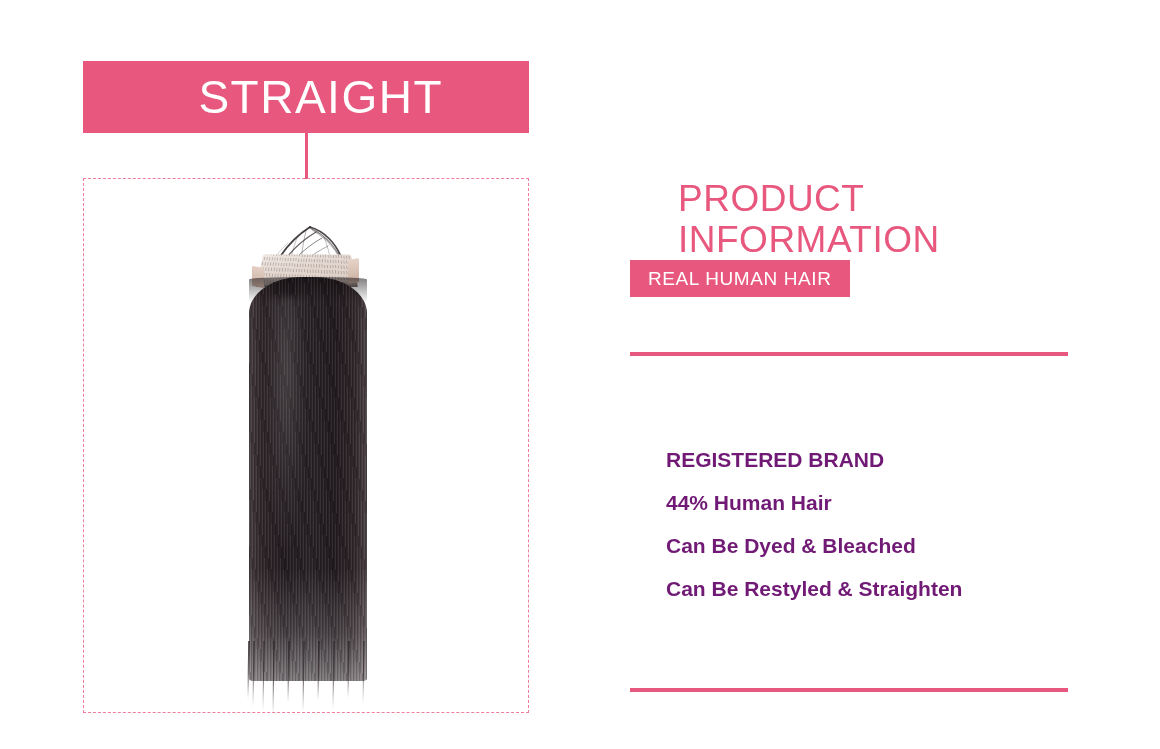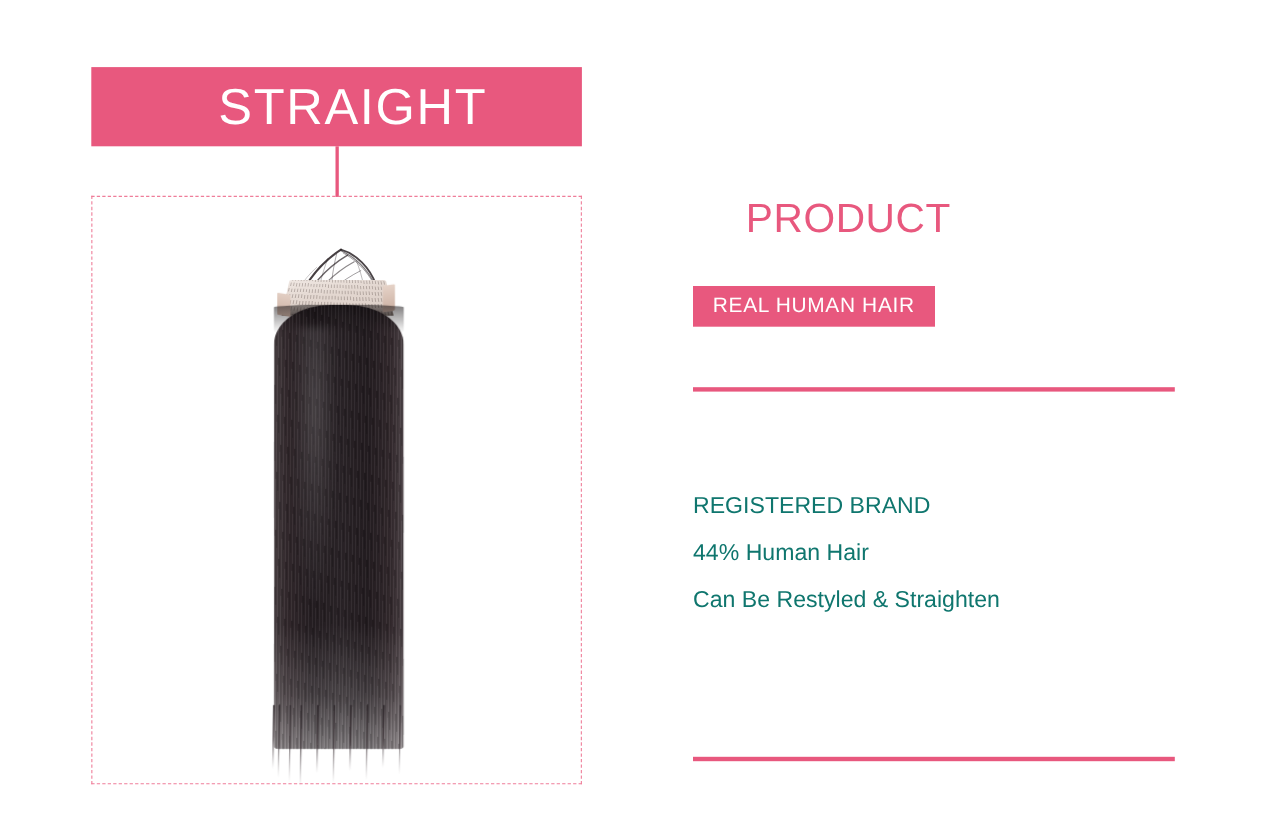--- a/index.html
+++ b/index.html
@@ -264,25 +264,26 @@
 
   .feature-list {
     position: absolute;
     left: 0;
     top: 438px;
     margin: 0;
     padding: 0;
     list-style: none;
   }
   .feature-item {
-    color: #0f766e;
+    color: #701a75;
     font-size: 21px;
     line-height: 43px;
-    font-weight: 400;
+    font-weight: 700;
     white-space: nowrap;
+    margin-left: 36px;
   }
 </style>
 </head>
 <body>
 
 <div class="page">
 
   <div class="showcase">
 
     <div class="style-banner">
@@ -362,31 +363,33 @@
         </svg>
 
       </div>
     </div>
   </div>
 
   <div class="info">
 
     <div class="info-title">
       <span>PRODUCT</span>
+      <span class="line2">INFORMATION</span>
     </div>
 
     <div class="tagline-badge">
       <span class="tagline-badge-label">REAL HUMAN HAIR</span>
     </div>
 
     <div class="rule rule-top"></div>
 
     <ul class="feature-list">
       <li class="feature-item">REGISTERED BRAND</li>
       <li class="feature-item">44% Human Hair</li>
+      <li class="feature-item">Can Be Dyed &amp; Bleached</li>
       <li class="feature-item">Can Be Restyled &amp; Straighten</li>
     </ul>
 
     <div class="rule rule-bottom"></div>
 
   </div>
 
 </div>
 
 </body></html>

